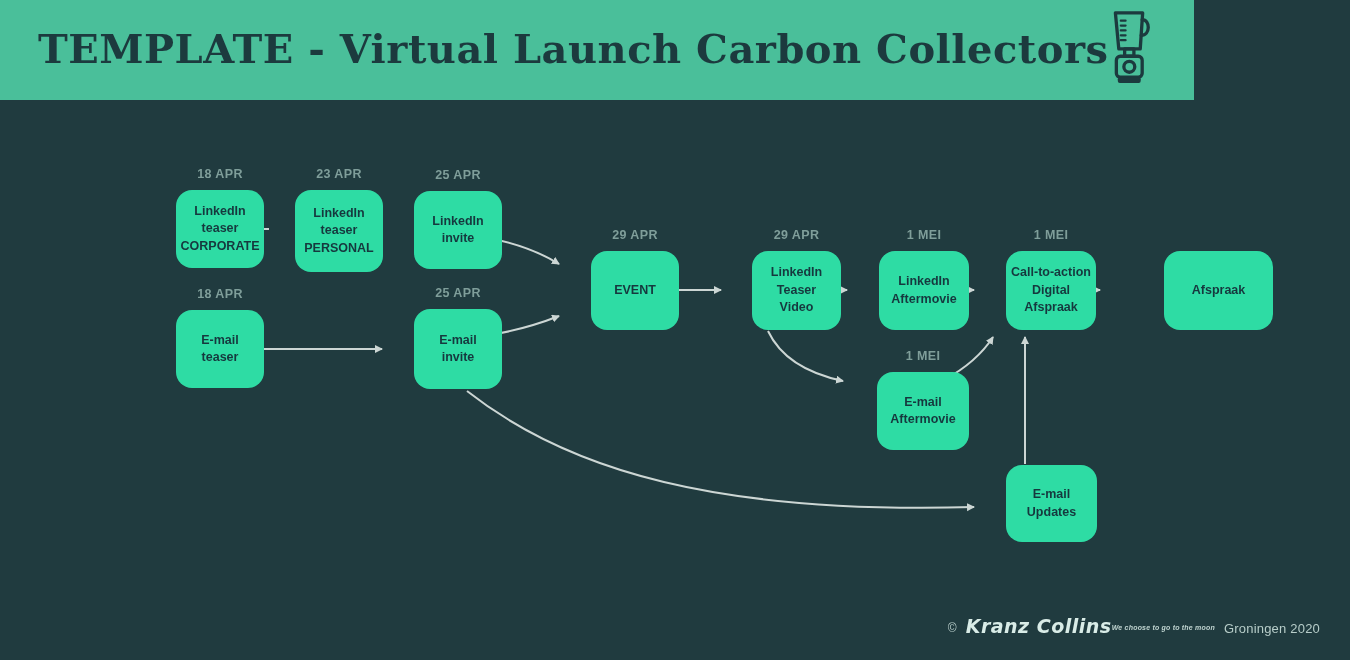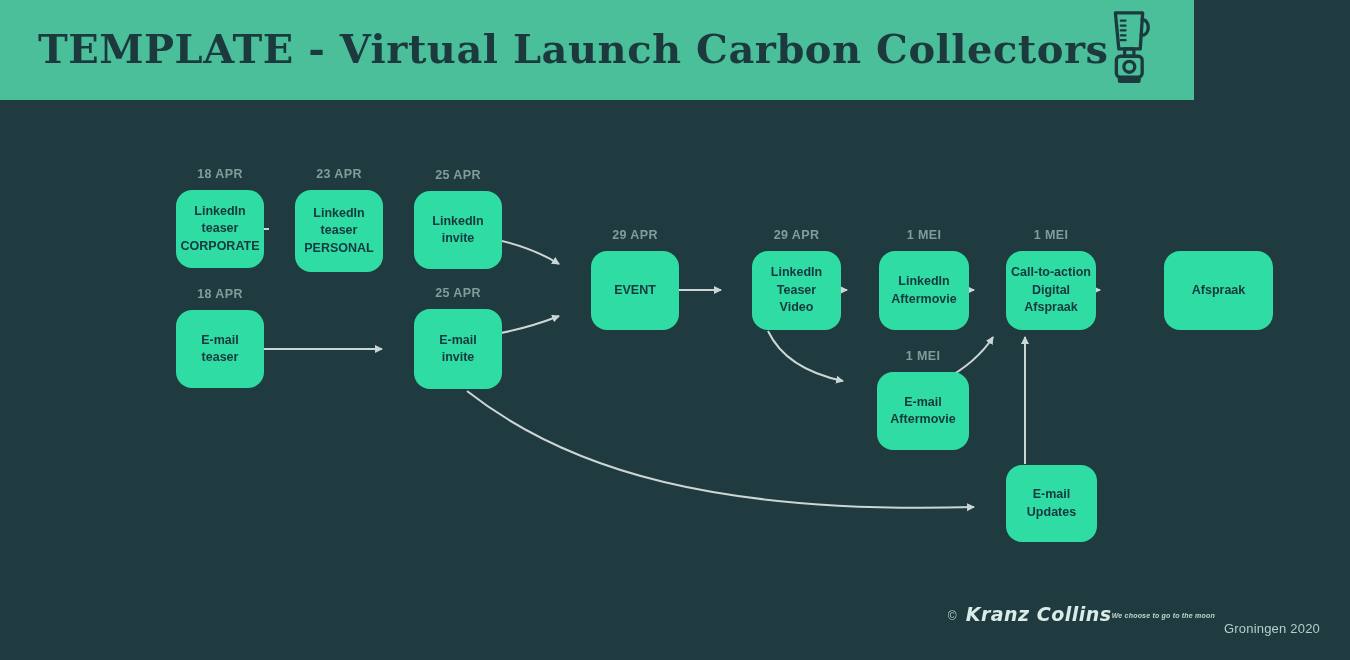--- a/index.html
+++ b/index.html
@@ -39,21 +39,21 @@
   }
 
   .footer{
     position:absolute;right:30px;bottom:24px;display:flex;align-items:flex-start;gap:9px;
     color:var(--footer-text);
   }
   .copyright{font-size:12px;margin-top:4px;}
   .brand-block{display:flex;flex-direction:row;align-items:center;}
   .brand{font-family:"DejaVu Sans",sans-serif;font-weight:bold;font-style:italic;font-size:19px;color:var(--brand-text);letter-spacing:.5px;line-height:1;}
   .tagline{font-weight:bold;font-style:italic;font-size:7px;color:var(--brand-text);opacity:.85;margin-top:2px;letter-spacing:.2px;}
-  .location{font-size:13px;margin-top:16px;letter-spacing:.2px;}
+  .location{font-size:13px;margin-top:4px;letter-spacing:.2px;}
 </style>
 </head>
 <body>
 
 <div class="canvas">
 
   <header class="topbar">
     <h1 class="page-title">TEMPLATE - Virtual Launch Carbon Collectors</h1>
     <div class="logo">
       <svg viewBox="0 0 52 78" aria-hidden="true">

